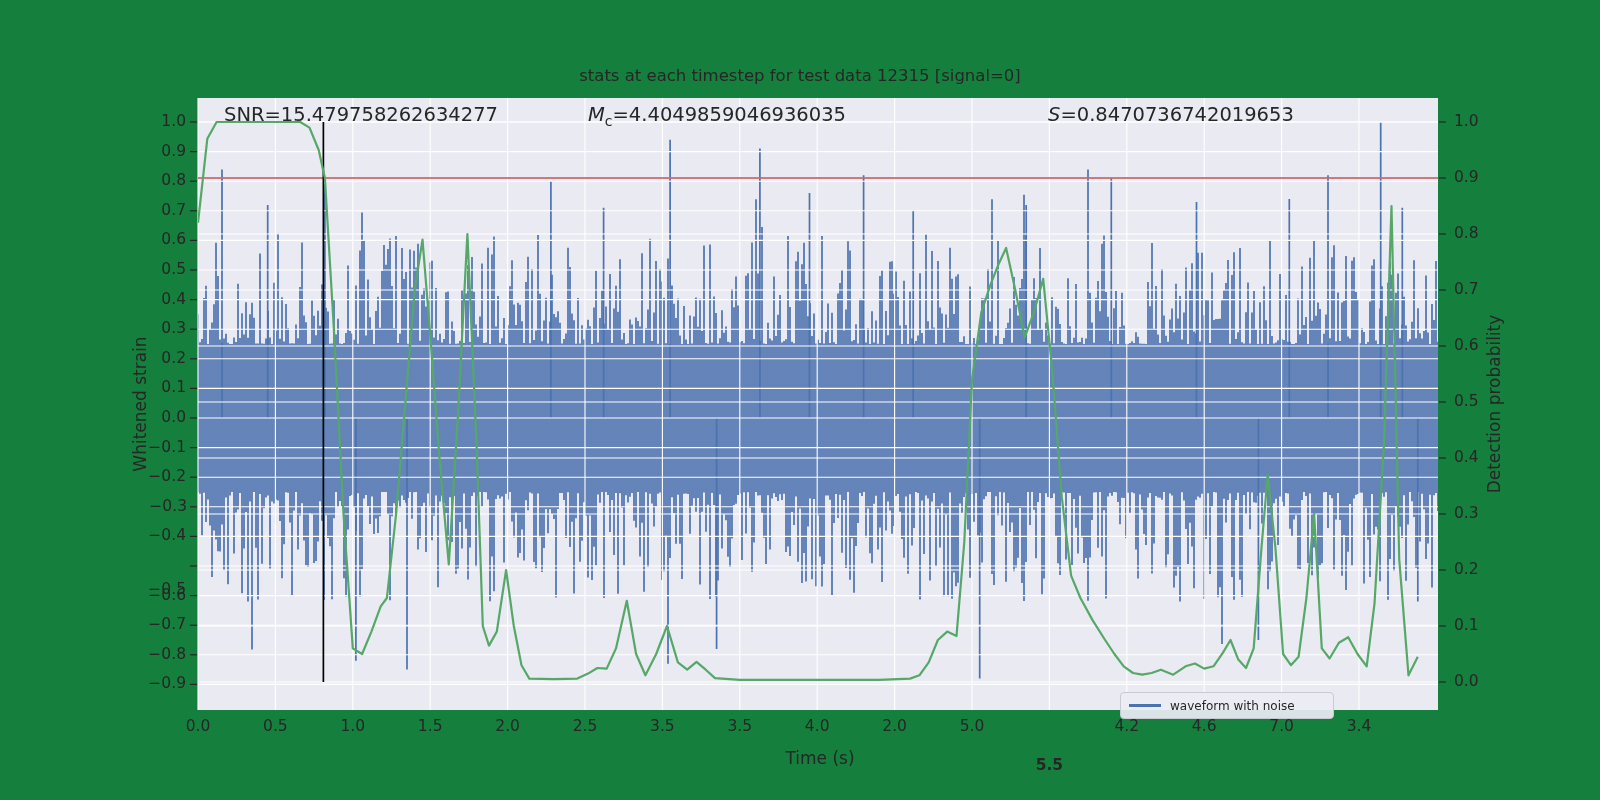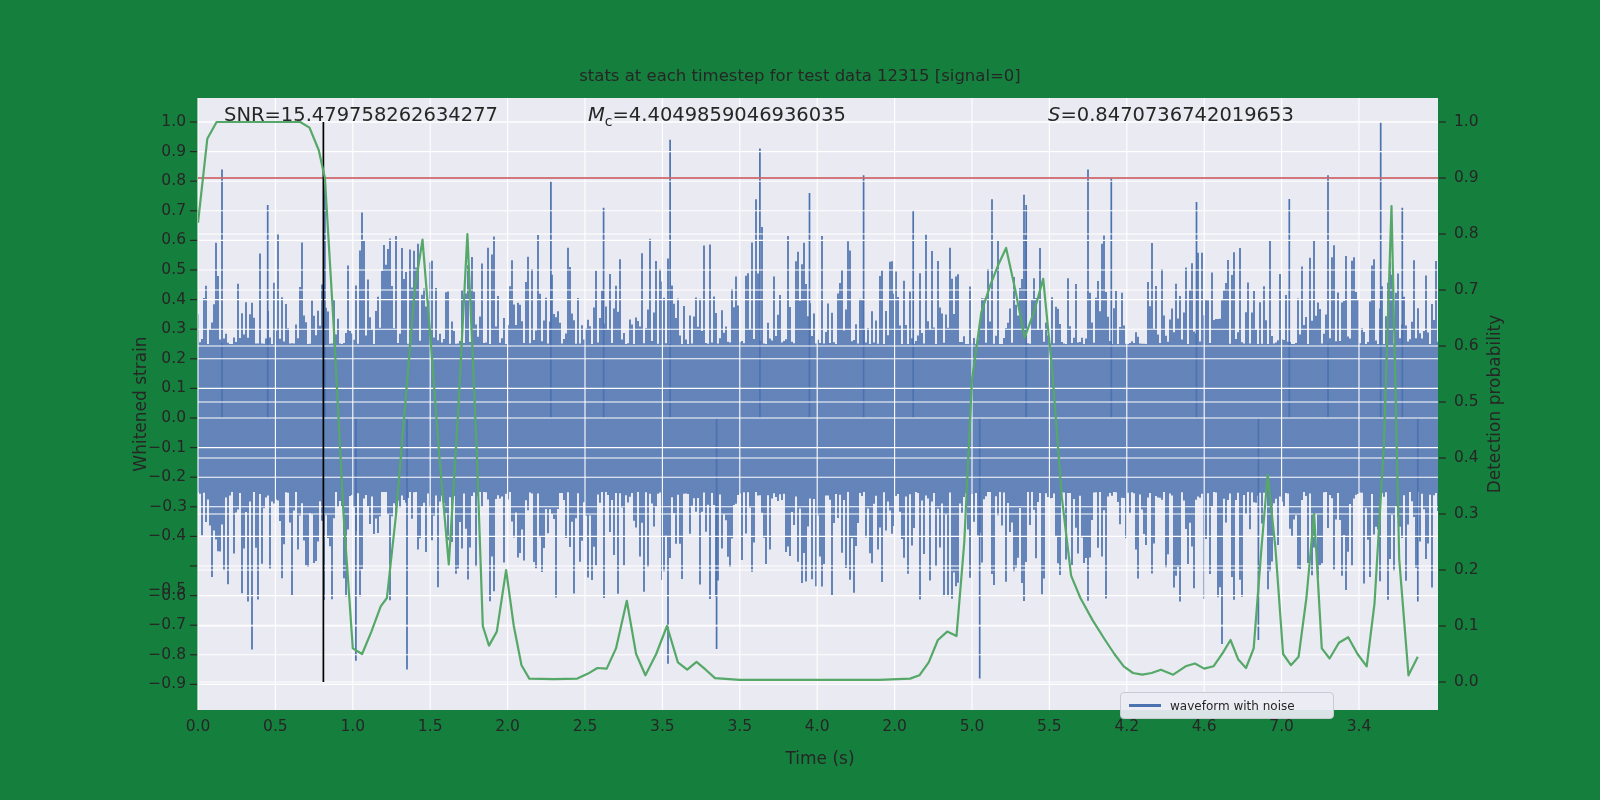--- a/index.html
+++ b/index.html
@@ -176,21 +176,21 @@
       <div class="txt xtick" style="left: 245.4px; top: 717px;">0.5</div>
       <div class="txt xtick" style="left: 322.8px; top: 717px;">1.0</div>
       <div class="txt xtick" style="left: 400.2px; top: 717px;">1.5</div>
       <div class="txt xtick" style="left: 477.6px; top: 717px;">2.0</div>
       <div class="txt xtick" style="left: 555px; top: 717px;">2.5</div>
       <div class="txt xtick" style="left: 632.4px; top: 717px;">3.5</div>
       <div class="txt xtick" style="left: 709.8px; top: 717px;">3.5</div>
       <div class="txt xtick" style="left: 787.2px; top: 717px;">4.0</div>
       <div class="txt xtick" style="left: 864.6px; top: 717px;">2.0</div>
       <div class="txt xtick" style="left: 942px; top: 717px;">5.0</div>
-      <div class="txt xtick" style="left: 1019.4px; top: 717px;">5.5</div>
+      <div class="txt xtick" style="left: 1019.4px; top: 756px; font-weight: bold;">5.5</div>
       <div class="txt xtick" style="left: 1096.8px; top: 717px;">4.2</div>
       <div class="txt xtick" style="left: 1174.2px; top: 717px;">4.6</div>
       <div class="txt xtick" style="left: 1251.6px; top: 717px;">7.0</div>
       <div class="txt xtick" style="left: 1329px; top: 717px;">3.4</div>
     </div>
 
   <div id="legend">
     <span id="legend-line"></span>
     <span id="legend-label">waveform with noise</span>
   </div>

